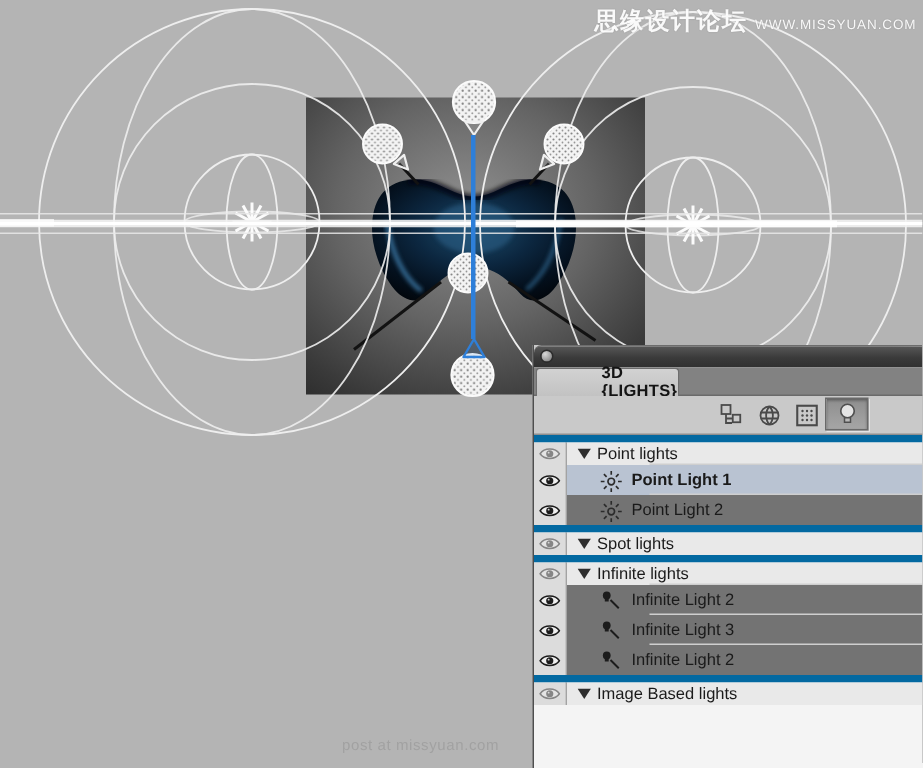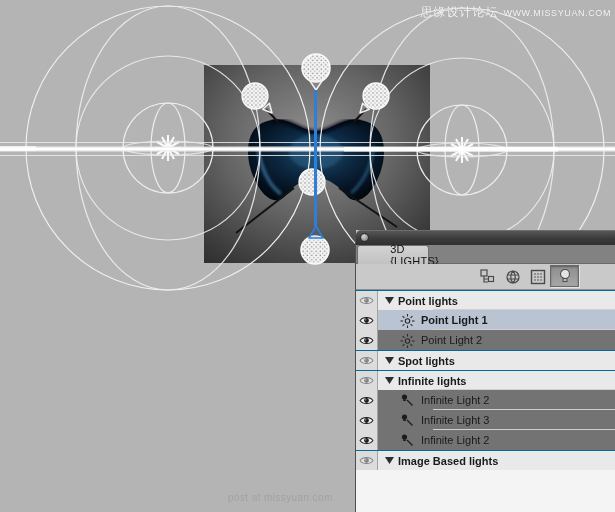--- a/index.html
+++ b/index.html
@@ -5,53 +5,53 @@
   html,body{margin:0;padding:0}
   body{width:615px;height:512px;overflow:hidden;position:relative;
        background:#b4b4b4;font-family:"Liberation Sans",sans-serif;}
 
   
   #scene{position:absolute;left:0;top:0;width:615px;height:512px;display:block}
 
   
   .wm-top{position:absolute;top:4px;right:4px;color:#fdfdfd;white-space:nowrap;
           text-shadow:0 0 1px rgba(120,120,120,.6);display:flex;align-items:baseline;gap:5px;}
-  .wm-top .cn{font-size:12px;font-weight:normal;letter-spacing:1px;opacity:.95}
+  .wm-top .cn{font-size:16px;font-weight:bold;letter-spacing:1px;opacity:.95}
   .wm-top .url{font-size:9px;font-weight:normal;letter-spacing:.6px;opacity:.95}
   .wm-bottom{position:absolute;left:228px;top:492px;font-size:10px;color:#9d9d9d;
              opacity:.8;letter-spacing:.4px;white-space:nowrap}
 
   
   #panel{position:absolute;left:355px;top:230px;width:260px;height:282px;
          border-left:1px solid #4e4e4e;box-sizing:border-box;background:#c9c9c9;}
   #p-header{height:14px;background:linear-gradient(#565656,#3a3a3a 55%,#303030);
             border-top:1px solid #6d6d6d;border-radius:5px 0 0 0;position:relative;}
   #p-close{position:absolute;left:4px;top:2px;width:9px;height:9px;border-radius:50%;
            background:radial-gradient(circle at 35% 30%,#d8d8d8,#9c9c9c 60%,#747474);
            border:1px solid #2c2c2c;box-sizing:border-box;}
   #p-tabbar{height:19px;background:#828282;position:relative;border-bottom:1px solid #6a6a6a;box-sizing:border-box;}
-  #p-tab{position:absolute;left:1px;top:0;height:19px;width:72px;box-sizing:border-box;
+  #p-tab{position:absolute;left:1px;top:0;height:19px;width:96px;box-sizing:border-box;
          background:linear-gradient(#d2d2d2,#c2c2c2);border:1px solid #6e6e6e;border-bottom:none;
-         border-radius:3px 3px 0 0;font-size:11px;font-weight:normal;color:#141414;
+         border-radius:3px 3px 0 0;font-size:11px;font-weight:bold;color:#141414;
          display:flex;align-items:center;justify-content:center;letter-spacing:.2px;padding-left:43px;}
   #p-toolbar{height:26px;background:#c9c9c9;position:relative;border-bottom:1px solid #8f8f8f;box-sizing:border-box;}
   .tb-ic{position:absolute;top:5px;width:16px;height:16px;}
   #tb-scene{left:124px}#tb-mat{left:149px}#tb-mesh{left:174px}
   #tb-btn{position:absolute;left:194px;top:1px;width:29px;height:22px;box-sizing:border-box;
           background:linear-gradient(#8e8e8e,#a6a6a6);border:1px solid #696969;
           box-shadow:inset 0 1px 2px rgba(0,0,0,.35),1px 1px 0 rgba(255,255,255,.5);
           display:flex;align-items:center;justify-content:center;}
 
   #p-list{height:223px;overflow:hidden;background:#f4f4f4;}
   .row{height:20px;display:grid;grid-template-columns:21px 1px 1fr;position:relative;box-sizing:border-box;}
   .eye-cell{background:#dcdcdc;display:flex;align-items:center;justify-content:center;}
   .vsep{background:#a3a3a3;}
   .row-content{display:flex;align-items:center;font-size:11px;color:#1a1a1a;background:#737373;position:relative;}
   .row.group .row-content{background:#e9e9e9;}
-  .row.group{border-top:1px solid #0369a1;font-weight:bold;}
+  .row.group{border-top:5px solid #0369a1;}
   .row.light .row-content::before{content:'';position:absolute;left:55px;right:0;top:-1px;height:1px;background:#cfcfcf;}
   .row.selected .row-content{background:#b9c3d2;}
   .row.selected .lbl{font-weight:bold;}
   .tri{margin-left:7px;width:9px;height:7px;flex:none;}
   .ic-point,.ic-inf{margin-left:22px;width:15px;height:15px;flex:none;}
   .lbl{margin-left:6px;white-space:nowrap;}
   .row.group .lbl{margin-left:4px;}
   .eye.faded{opacity:.45;}
 </style>
 </head>

